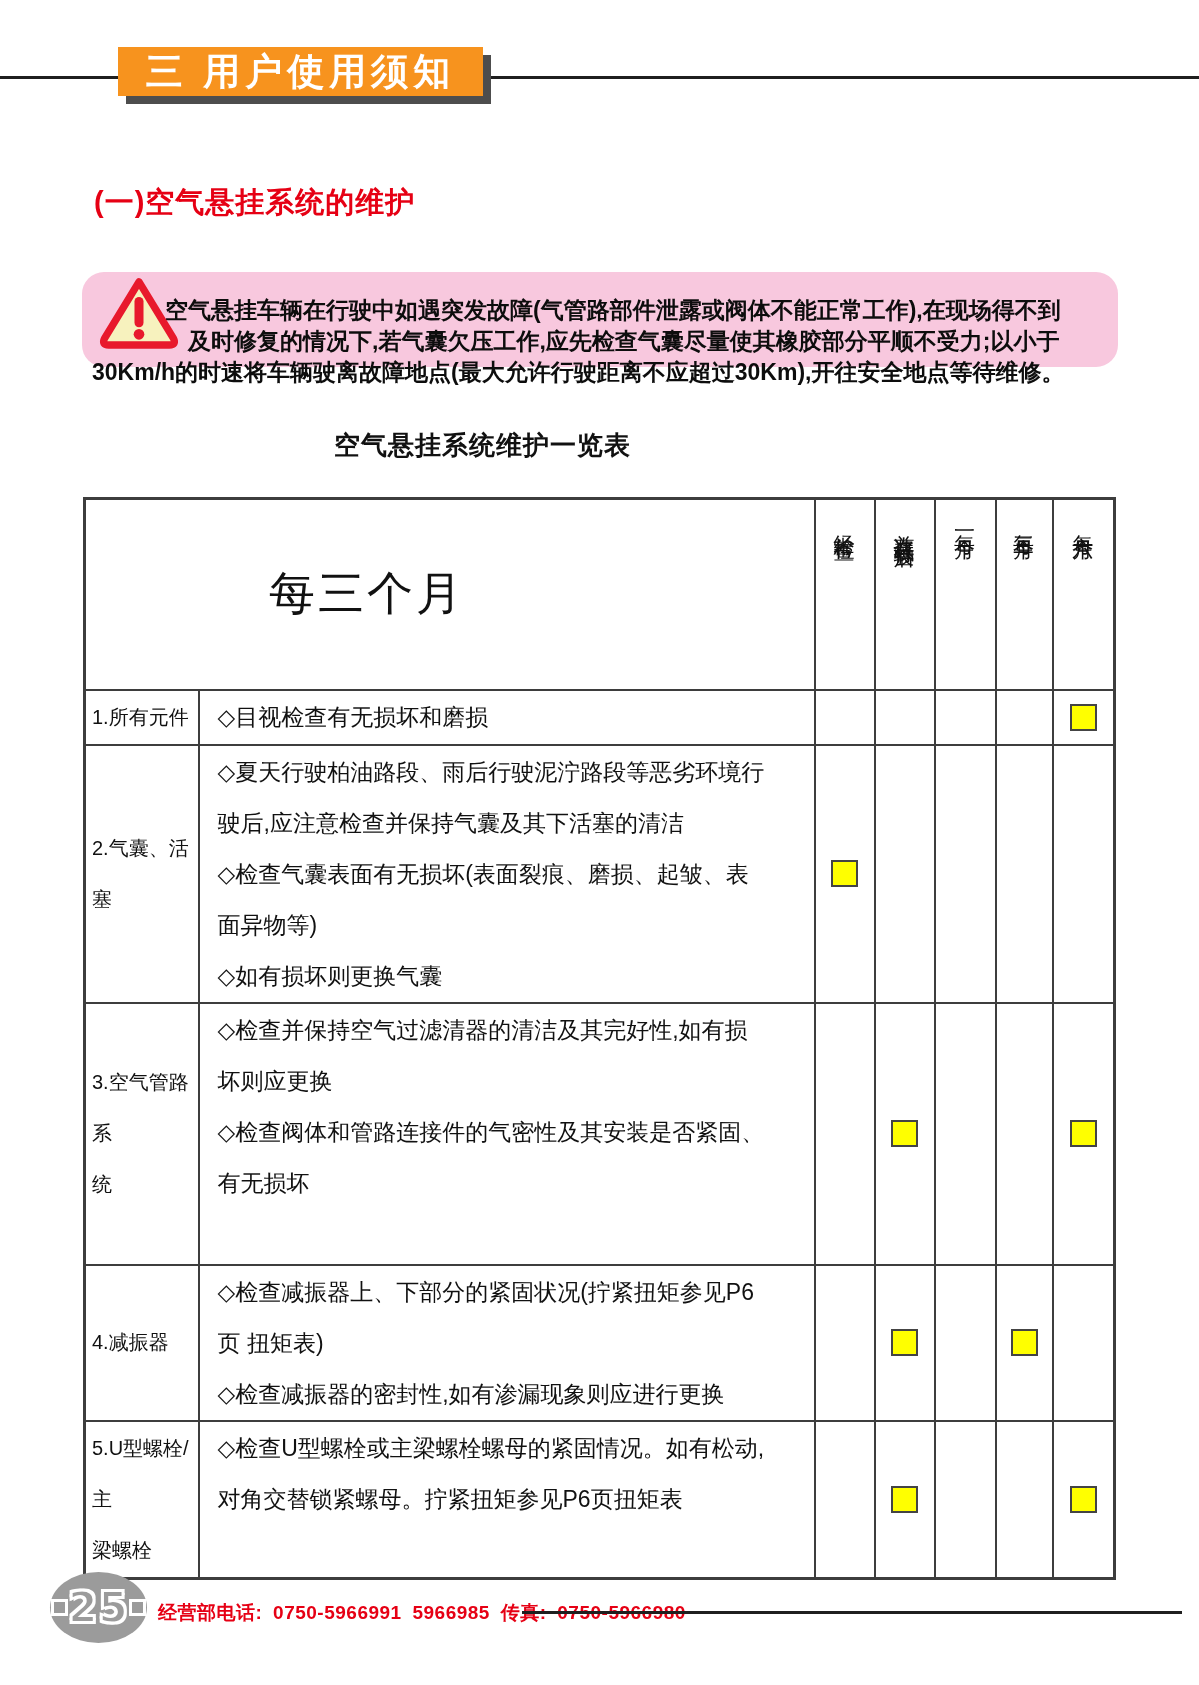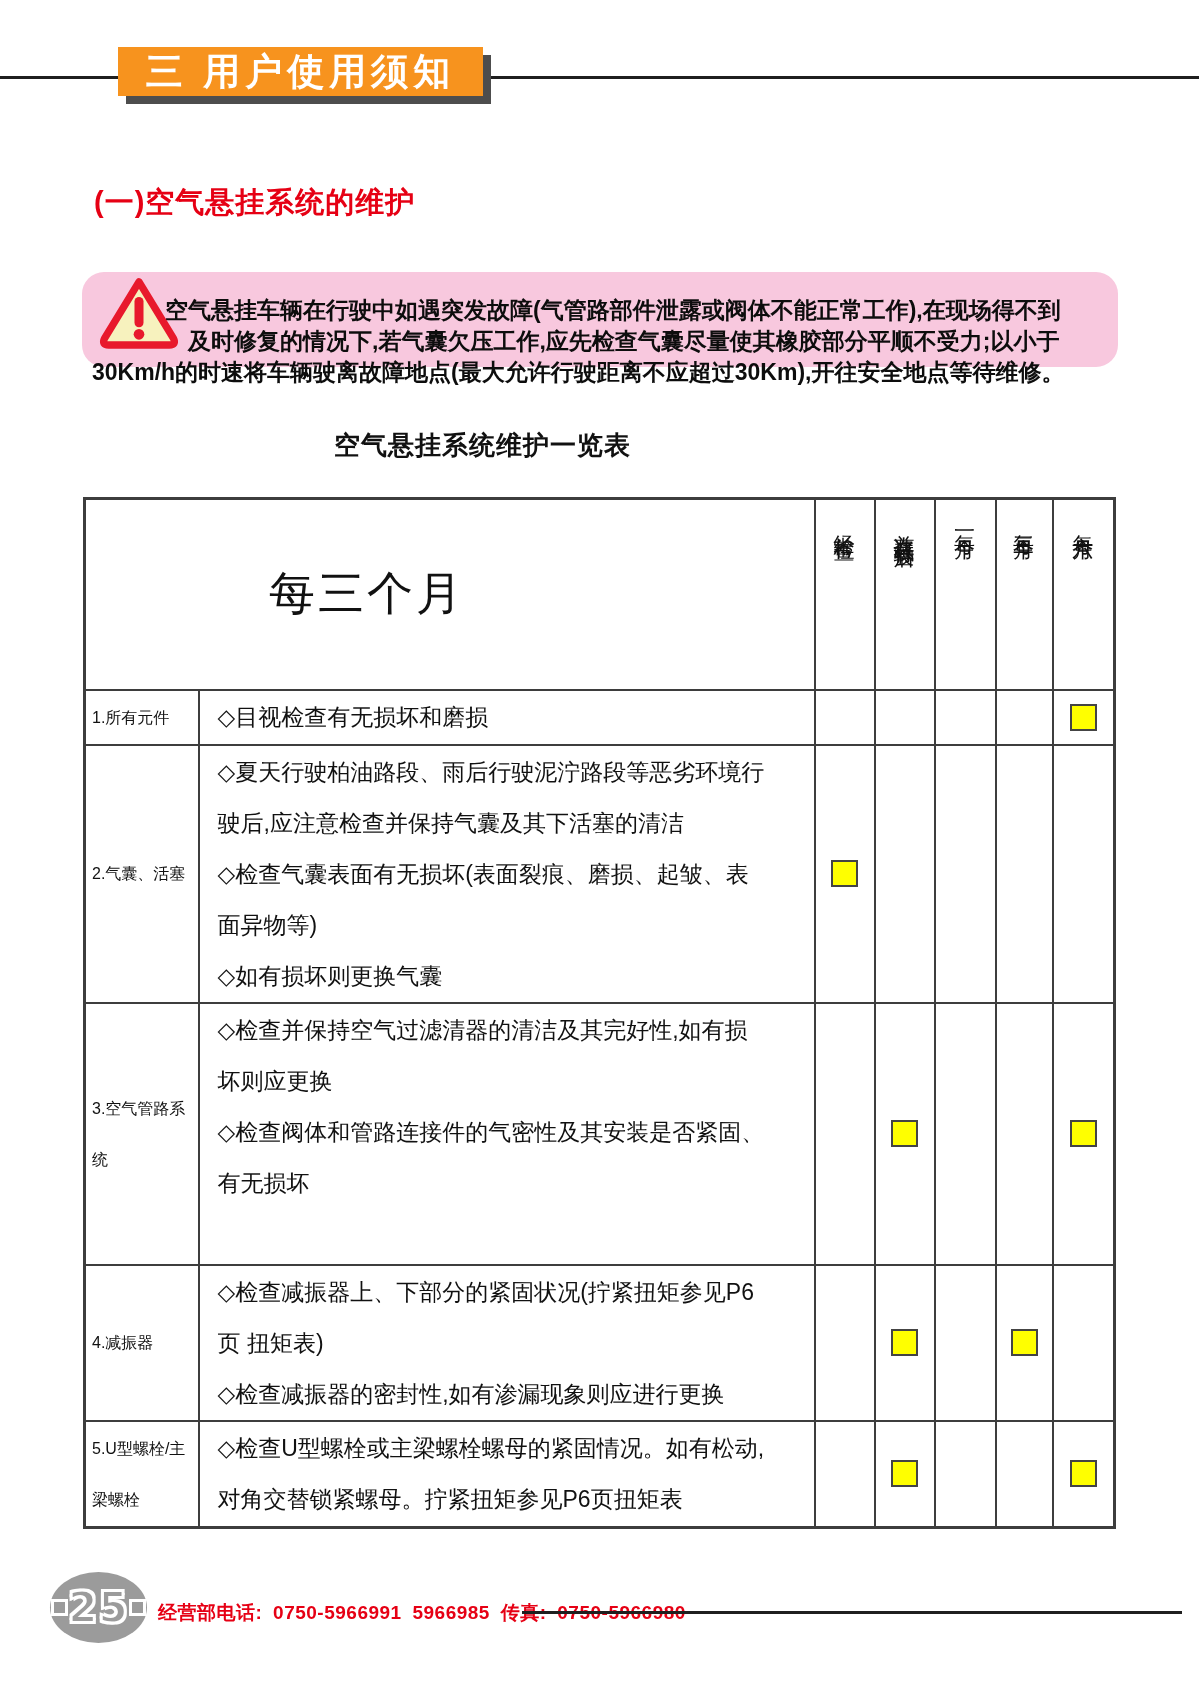--- a/index.html
+++ b/index.html
@@ -51,21 +51,21 @@
     font-size:46px; font-weight:normal; letter-spacing:3px;
   }
   tr.head-row { height:191px; }
   td.vert-head { vertical-align:top; text-align:center; }
   td.vert-head span {
     writing-mode:vertical-rl; text-orientation:upright;
     display:inline-block; margin-top:17px;
     font-size:21px; letter-spacing:2px; line-height:1;
   }
   td.label-cell {
-    vertical-align:middle; padding-left:6px; font-size:16px; line-height:51px;
+    vertical-align:middle; padding-left:6px; font-size:20px; line-height:51px;
   }
   td.desc-cell {
     vertical-align:top; padding:1px 0 0 18px; font-size:23px; line-height:51px;
   }
   td.check-cell { text-align:center; vertical-align:middle; }
   .checkbox {
     display:inline-block; width:23px; height:23px;
     background:#FFFF00; border:2px solid #444; vertical-align:middle;
   }
   tbody tr:nth-child(1) { height:52px; }

